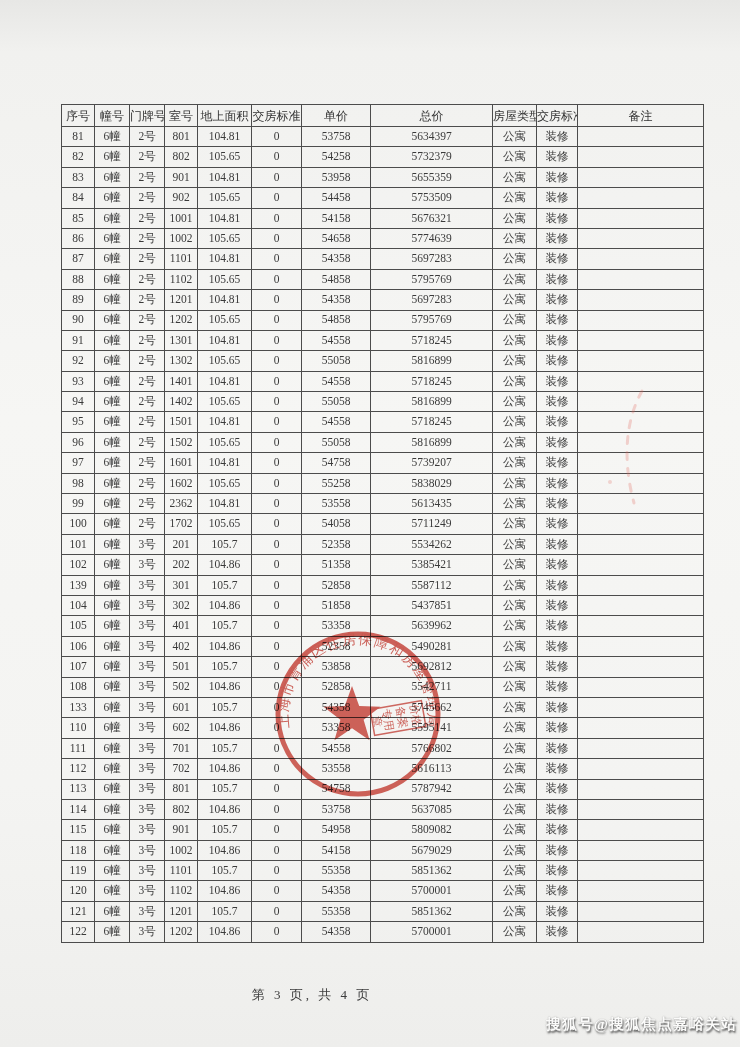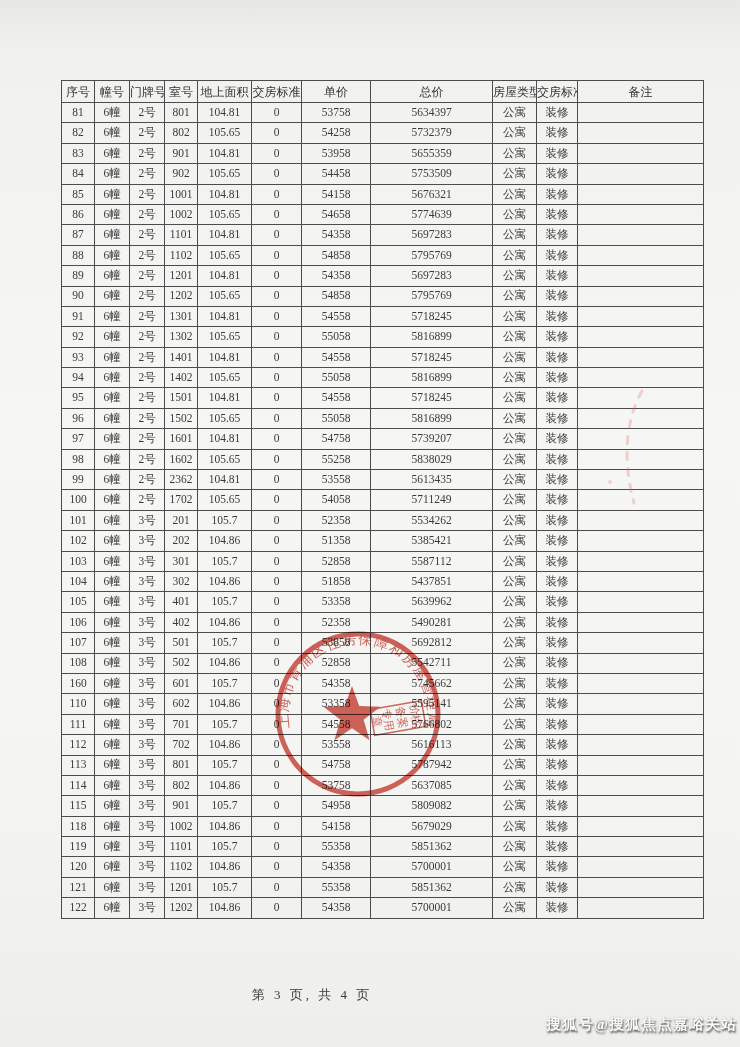--- a/index.html
+++ b/index.html
@@ -1,21 +1,21 @@
 <!DOCTYPE html>
 <html><head>
 <meta charset="utf-8">
 <style>
   html,body{margin:0;padding:0;}
   body{width:740px;height:1047px;overflow:hidden;
        font-family:"Liberation Serif","DejaVu Serif",serif;}
   .paper{position:relative;width:740px;height:1047px;
          background:linear-gradient(180deg,#e7e7e5 0%,#f1f1ef 5%,#f6f6f4 40%,#f4f4f2 75%,#eeeeec 100%);
          overflow:hidden;}
-  table.price-table{position:absolute;left:61px;top:80px;width:642px;
+  table.price-table{position:absolute;left:61px;top:104px;width:642px;
          border-collapse:collapse;table-layout:fixed;
          color:#3a3a3a;}
   .price-table th,.price-table td{border:1px solid #4c4c4c;text-align:center;
          padding:0;font-weight:normal;font-size:11.5px;line-height:1;
          overflow:hidden;white-space:nowrap;}
   .price-table thead th{height:21px;font-size:12px;color:#333;}
   .price-table tbody td{height:19.4px;}
   .col-xh{width:33px}.col-zh{width:35px}.col-mph{width:35px}.col-sh{width:33px}
   .col-dsmj{width:54px}.col-dxmj{width:50px}.col-dj{width:69px}.col-zj{width:122px}
   .col-fwlx{width:44px}.col-jfbz{width:41px}.col-bz{width:126px}
@@ -345,21 +345,21 @@
           <td>202</td>
           <td>104.86</td>
           <td>0</td>
           <td>51358</td>
           <td>5385421</td>
           <td>公寓</td>
           <td>装修</td>
           <td></td>
         </tr>
         <tr>
-          <td>103</td>
+          <td>139</td>
           <td>6幢</td>
           <td>3号</td>
           <td>301</td>
           <td>105.7</td>
           <td>0</td>
           <td>52858</td>
           <td>5587112</td>
           <td>公寓</td>
           <td>装修</td>
           <td></td>
@@ -423,21 +423,21 @@
           <td>502</td>
           <td>104.86</td>
           <td>0</td>
           <td>52858</td>
           <td>5542711</td>
           <td>公寓</td>
           <td>装修</td>
           <td></td>
         </tr>
         <tr>
-          <td>160</td>
+          <td>133</td>
           <td>6幢</td>
           <td>3号</td>
           <td>601</td>
           <td>105.7</td>
           <td>0</td>
           <td>54358</td>
           <td>5745662</td>
           <td>公寓</td>
           <td>装修</td>
           <td></td>

